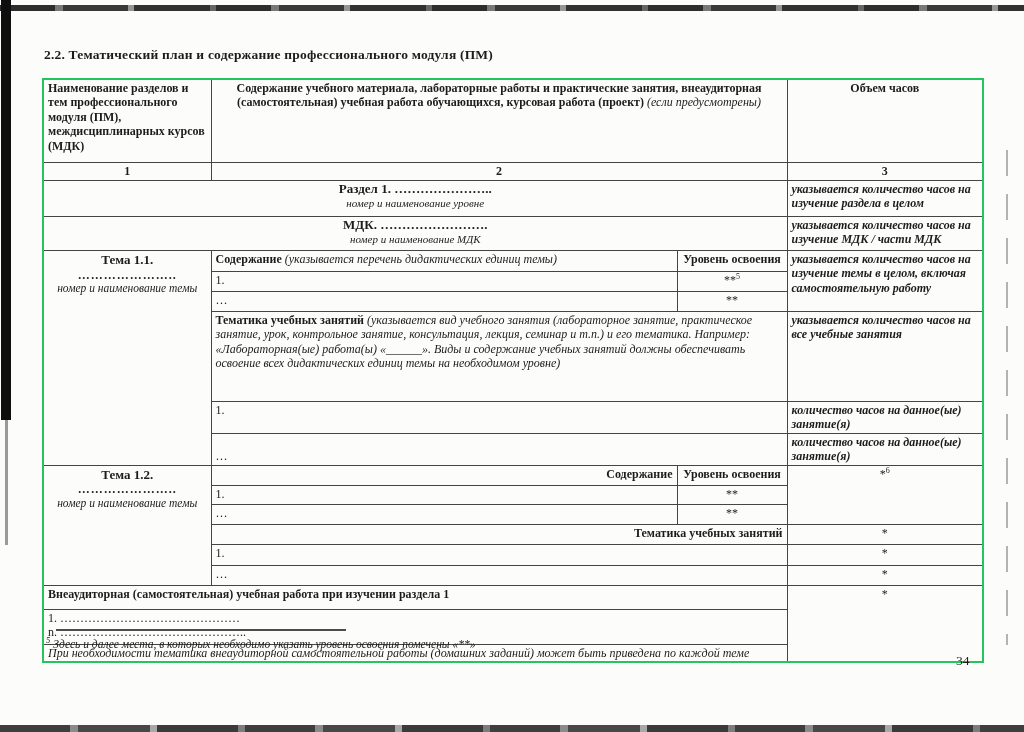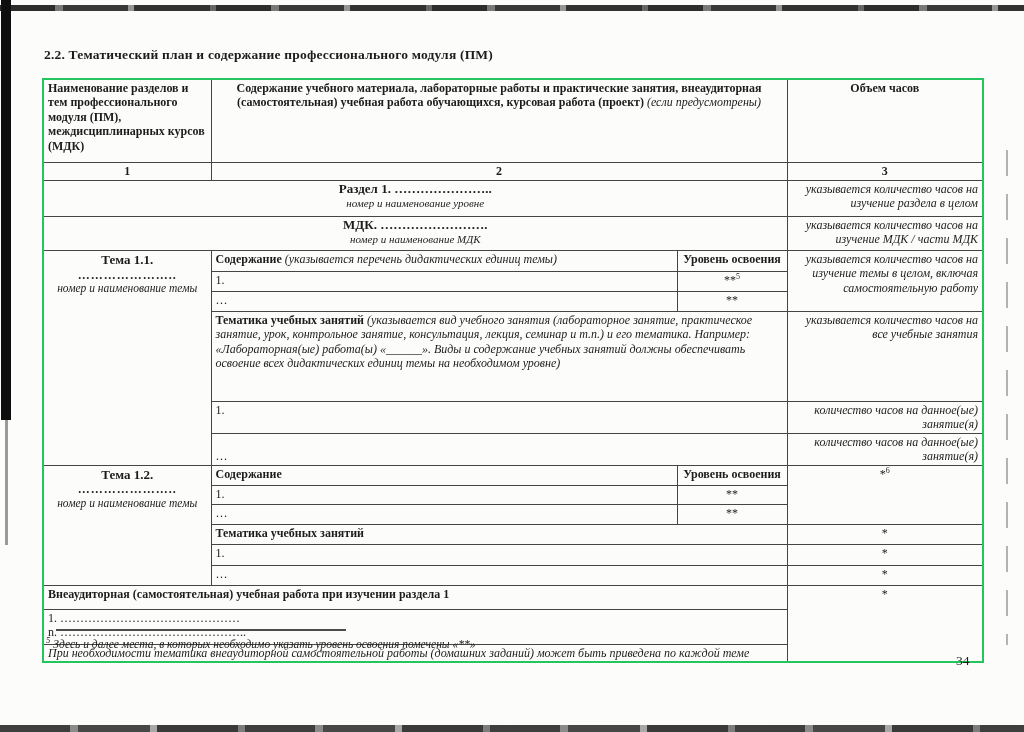--- a/index.html
+++ b/index.html
@@ -32,32 +32,32 @@
   }
   table.main{
     position:absolute;left:42px;top:78px;width:940px;
     border-collapse:collapse;table-layout:fixed;
   }
   table.main td{
     border:1px solid #454545;padding:1px 4px;vertical-align:top;
     font-size:12px;line-height:1.2;overflow:hidden;
   }
   table.main{border:2px solid #22c55e;}
-  .b{font-weight:bold;}
+  .b{font-weight:bold;text-align:right;}
   .i{font-style:italic;}
   td.hdr1{font-weight:bold;font-size:12.5px;line-height:1.26;padding:2px 5px;}
   td.hdr2{font-weight:bold;font-size:13px;text-align:center;vertical-align:middle;padding:2px 10px;line-height:1.3;}
   td.hdr2 .i{font-weight:normal;}
   td.hdr3{font-weight:bold;font-size:13px;text-align:center;vertical-align:middle;}
   td.nums{font-weight:bold;font-size:12px;text-align:center;padding:0;line-height:14px;}
   .row-title{font-weight:bold;font-size:13px;text-align:center;line-height:1.15;}
   .row-cap{font-style:italic;font-size:11px;text-align:center;line-height:1.1;}
   td.hours{
-    font-style:italic;font-size:10.5px;text-align:right;vertical-align:middle;
-    line-height:1.25;padding:1px 3px;
+    font-style:italic;font-size:10.5px;text-align:left;vertical-align:middle;
+    line-height:1.25;padding:1px 3px;font-weight:bold;
   }
   td.theme{
     text-align:center;font-size:12.5px;vertical-align:top;padding-top:2px;
   }
   .theme-name{font-weight:bold;font-size:13px;}
   .theme-dots{font-weight:bold;letter-spacing:1px;}
   .theme-cap{font-style:italic;font-size:11.5px;line-height:1.15;}
   td.level-h{font-weight:bold;font-size:10.5px;text-align:center;vertical-align:middle;padding:1px;margin-left:41px;}
   td.level-v{text-align:center;font-size:12px;vertical-align:middle;padding:0;line-height:1;}
   td.itemcell{font-size:12.5px;padding-left:6px;}

